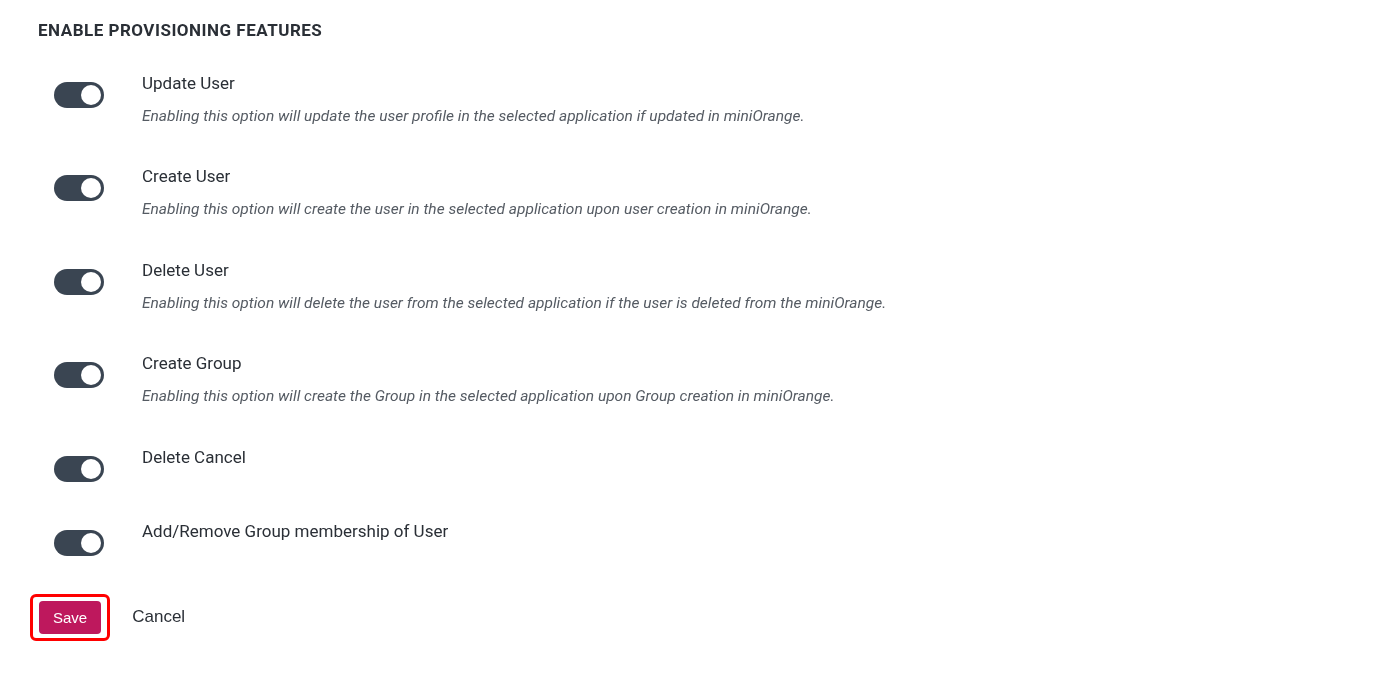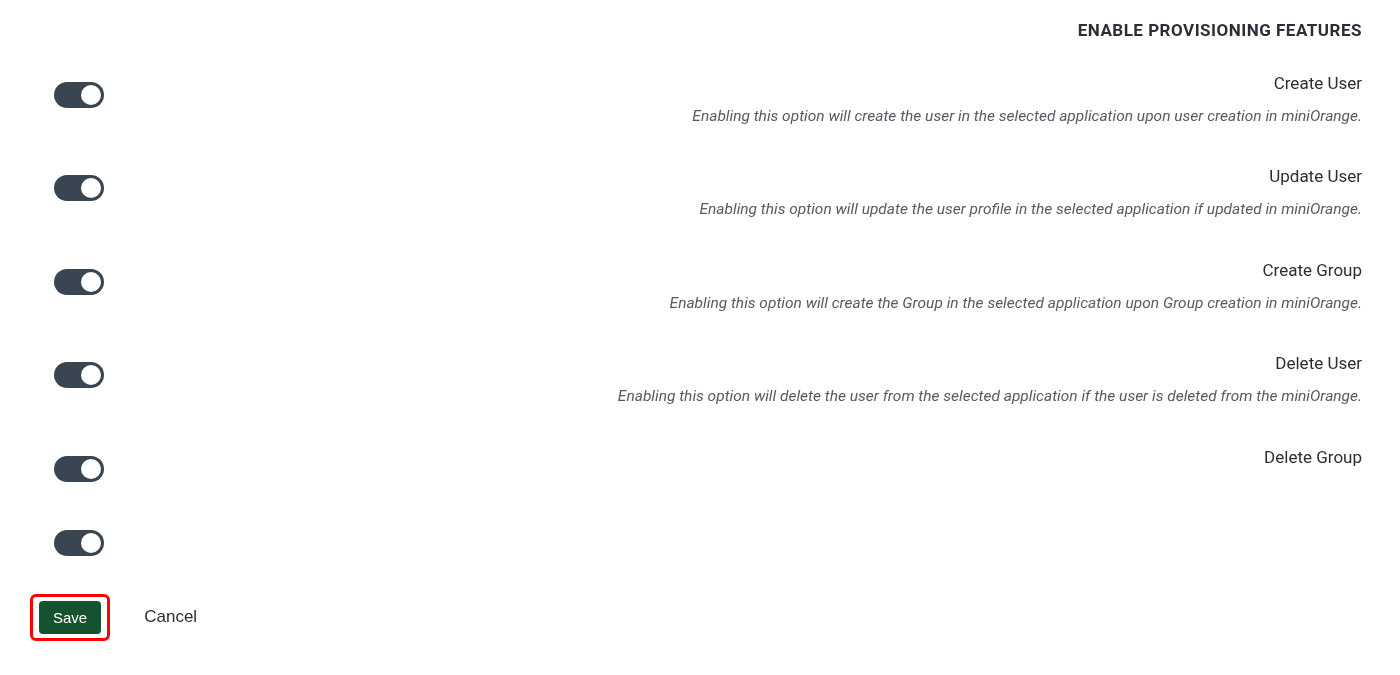--- a/index.html
+++ b/index.html
@@ -1,19 +1,18 @@
 <!DOCTYPE html>
 <html><head>
   <meta charset="utf-8">
   <style>
     * {
       box-sizing: border-box;
       margin: 0;
       padding: 0;
-      text-align: right;
     }
     body {
       font-family: -apple-system, BlinkMacSystemFont, "Segoe UI", Roboto, Helvetica, Arial, sans-serif;
       background: #ffffff;
       color: #333;
       padding: 20px 38px;
       width: 1400px;
     }
     .section-title {
       font-size: 17px;
@@ -76,98 +75,99 @@
     }
     .highlight-box {
       border: 3px solid #ff0000;
       border-radius: 6px;
       padding: 4px 6px;
       display: inline-flex;
       align-items: center;
       margin-left: -8px;
     }
     .save-btn {
-      background: #14532d;
+      background: #be185d;
       color: #fff;
       border: none;
       padding: 8px 14px;
       font-size: 15px;
       border-radius: 4px;
       cursor: pointer;
     }
     .cancel-btn {
       background: none;
       border: none;
       color: #2a2f36;
       font-size: 17px;
-      margin-left: 34px;
+      margin-left: 22px;
       cursor: pointer;
     }
   </style>
 </head>
 <body>
 
 <h2 class="section-title">ENABLE PROVISIONING FEATURES</h2>
 
 <div class="features">
+
+  <div class="feature-row">
+    <div class="toggle on">
+        <div class="knob"></div>
+      </div>
+    <div class="feature-text">
+      <div class="feature-label">Update User</div>
+      <div class="feature-desc">Enabling this option will update the user profile in the selected application if updated in miniOrange.</div>
+    </div>
+  </div>
 
   <div class="feature-row">
     <div class="toggle on">
         <div class="knob"></div>
       </div>
     <div class="feature-text">
       <div class="feature-label">Create User</div>
       <div class="feature-desc">Enabling this option will create the user in the selected application upon user creation in miniOrange.</div>
     </div>
   </div>
 
   <div class="feature-row">
     <div class="toggle on">
         <div class="knob"></div>
       </div>
     <div class="feature-text">
-      <div class="feature-label">Update User</div>
-      <div class="feature-desc">Enabling this option will update the user profile in the selected application if updated in miniOrange.</div>
+      <div class="feature-label">Delete User</div>
+      <div class="feature-desc">Enabling this option will delete the user from the selected application if the user is deleted from the miniOrange.</div>
     </div>
   </div>
 
   <div class="feature-row">
     <div class="toggle on">
         <div class="knob"></div>
       </div>
     <div class="feature-text">
       <div class="feature-label">Create Group</div>
       <div class="feature-desc">Enabling this option will create the Group in the selected application upon Group creation in miniOrange.</div>
     </div>
   </div>
 
   <div class="feature-row">
     <div class="toggle on">
         <div class="knob"></div>
       </div>
     <div class="feature-text">
-      <div class="feature-label">Delete User</div>
-      <div class="feature-desc">Enabling this option will delete the user from the selected application if the user is deleted from the miniOrange.</div>
+      <div class="feature-label">Delete Cancel</div>
     </div>
   </div>
 
   <div class="feature-row">
     <div class="toggle on">
         <div class="knob"></div>
       </div>
     <div class="feature-text">
-      <div class="feature-label">Delete Group</div>
-    </div>
-  </div>
-
-  <div class="feature-row">
-    <div class="toggle on">
-        <div class="knob"></div>
-      </div>
-    <div class="feature-text">
+      <div class="feature-label">Add/Remove Group membership of User</div>
     </div>
   </div>
 
 </div>
 
 <div class="actions">
   <span class="highlight-box">
     <button class="save-btn">Save</button>
   </span>
   <button class="cancel-btn">Cancel</button>

